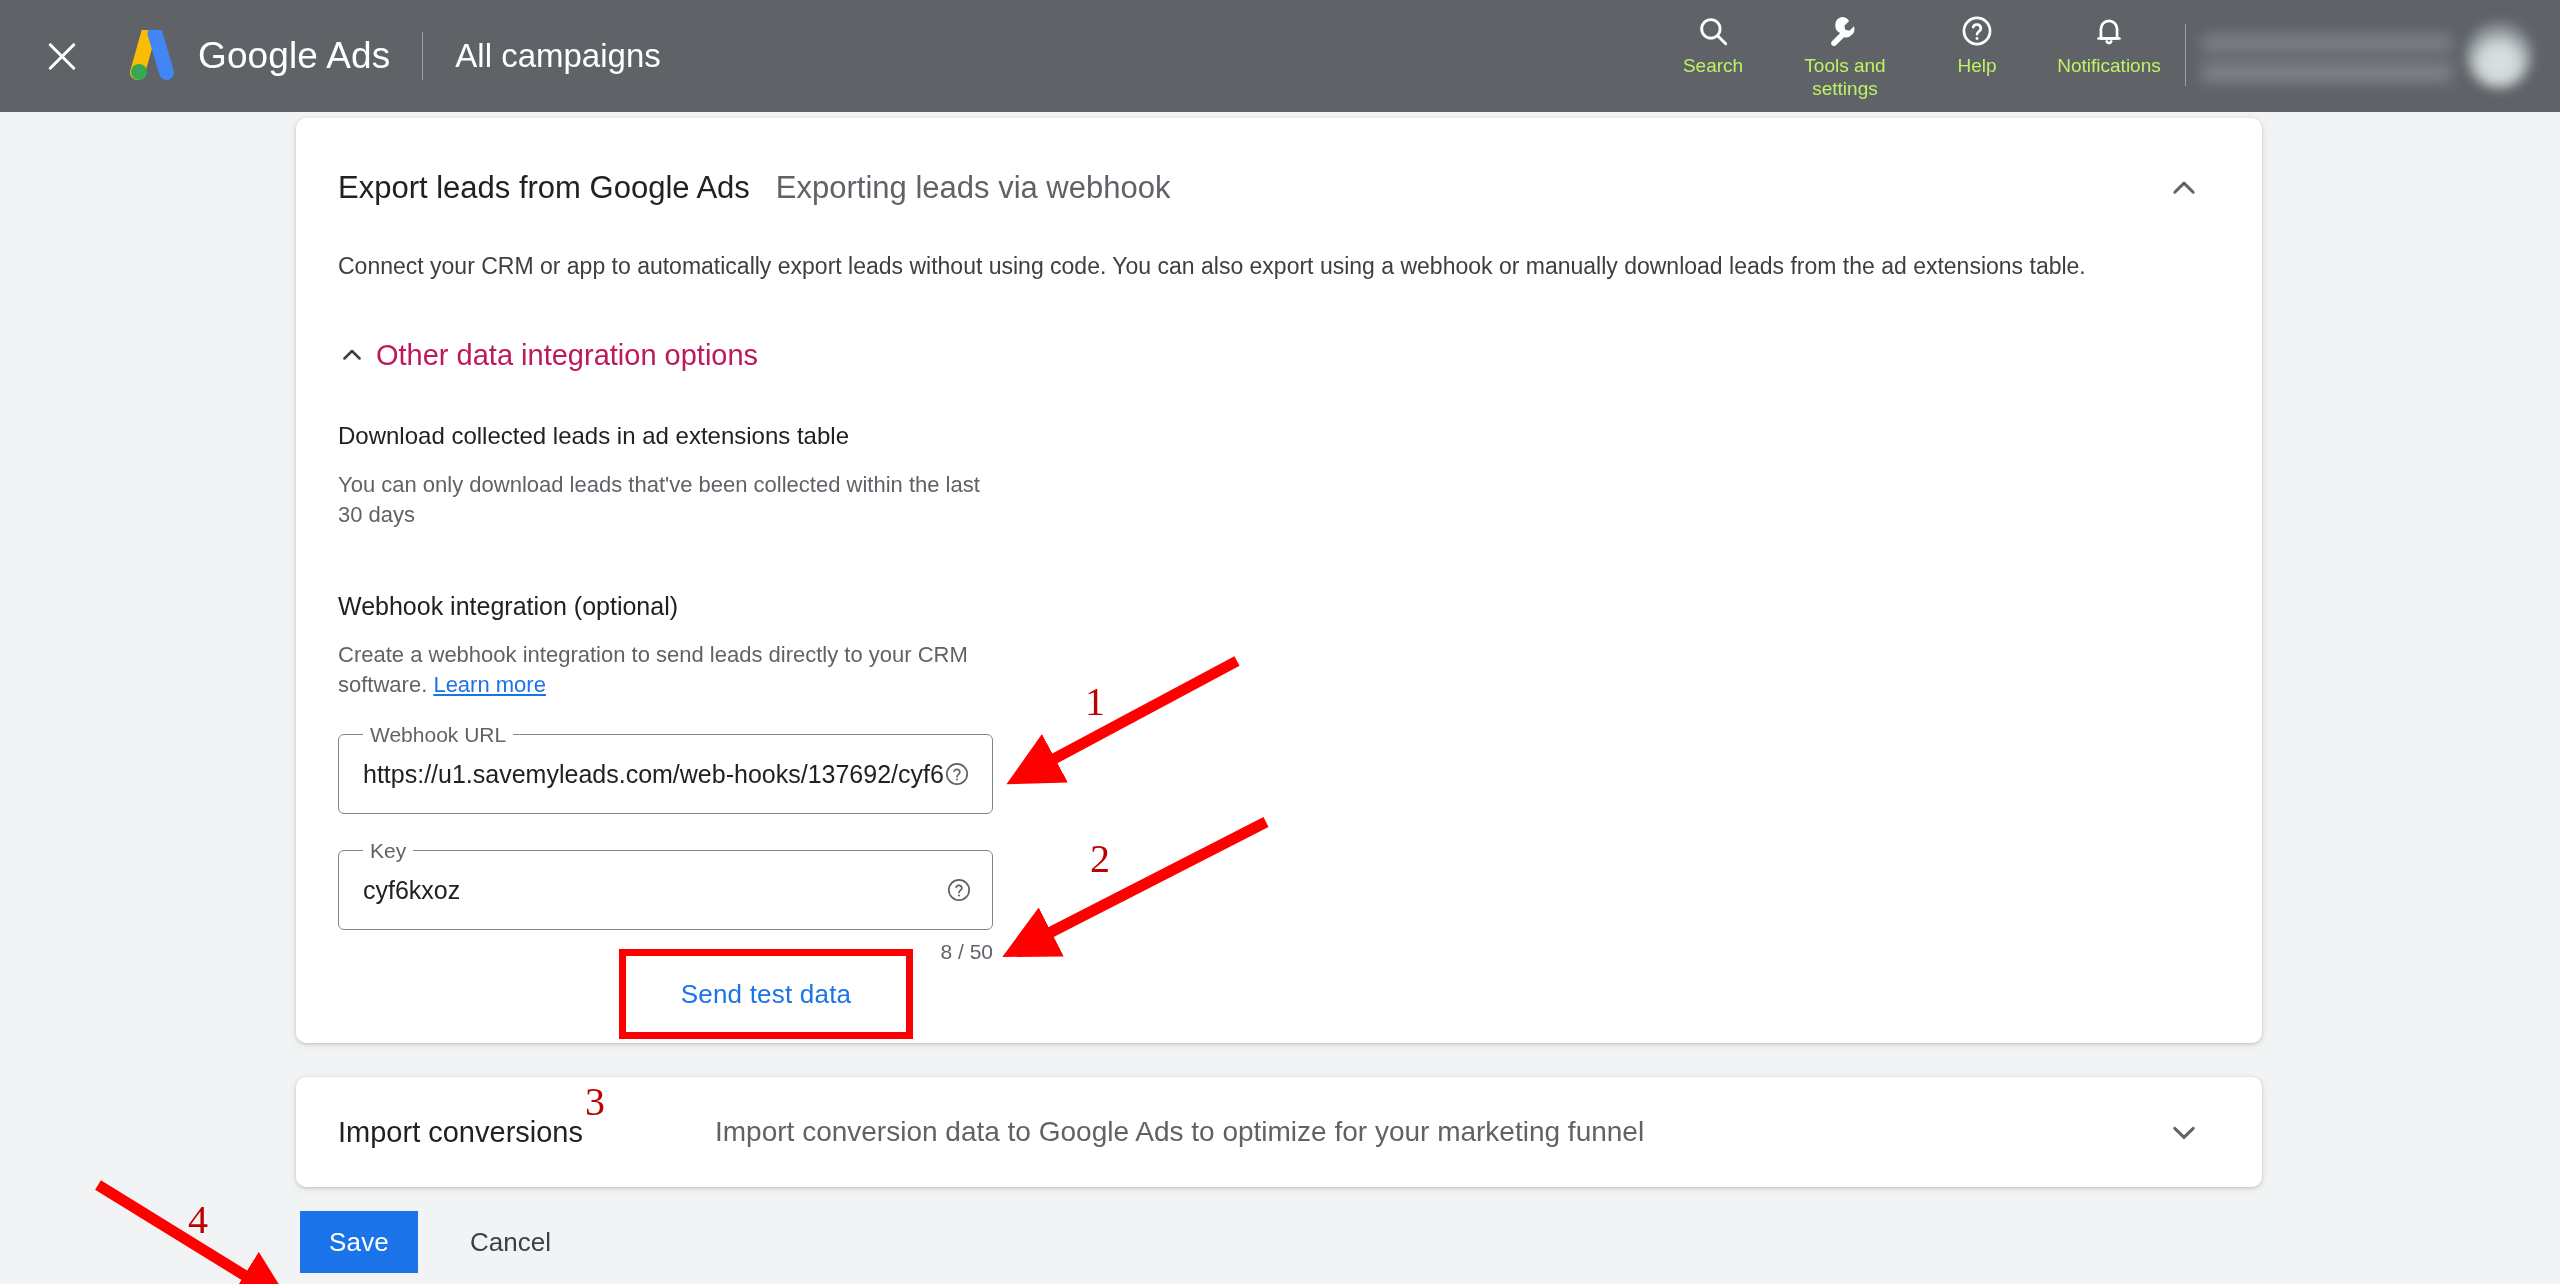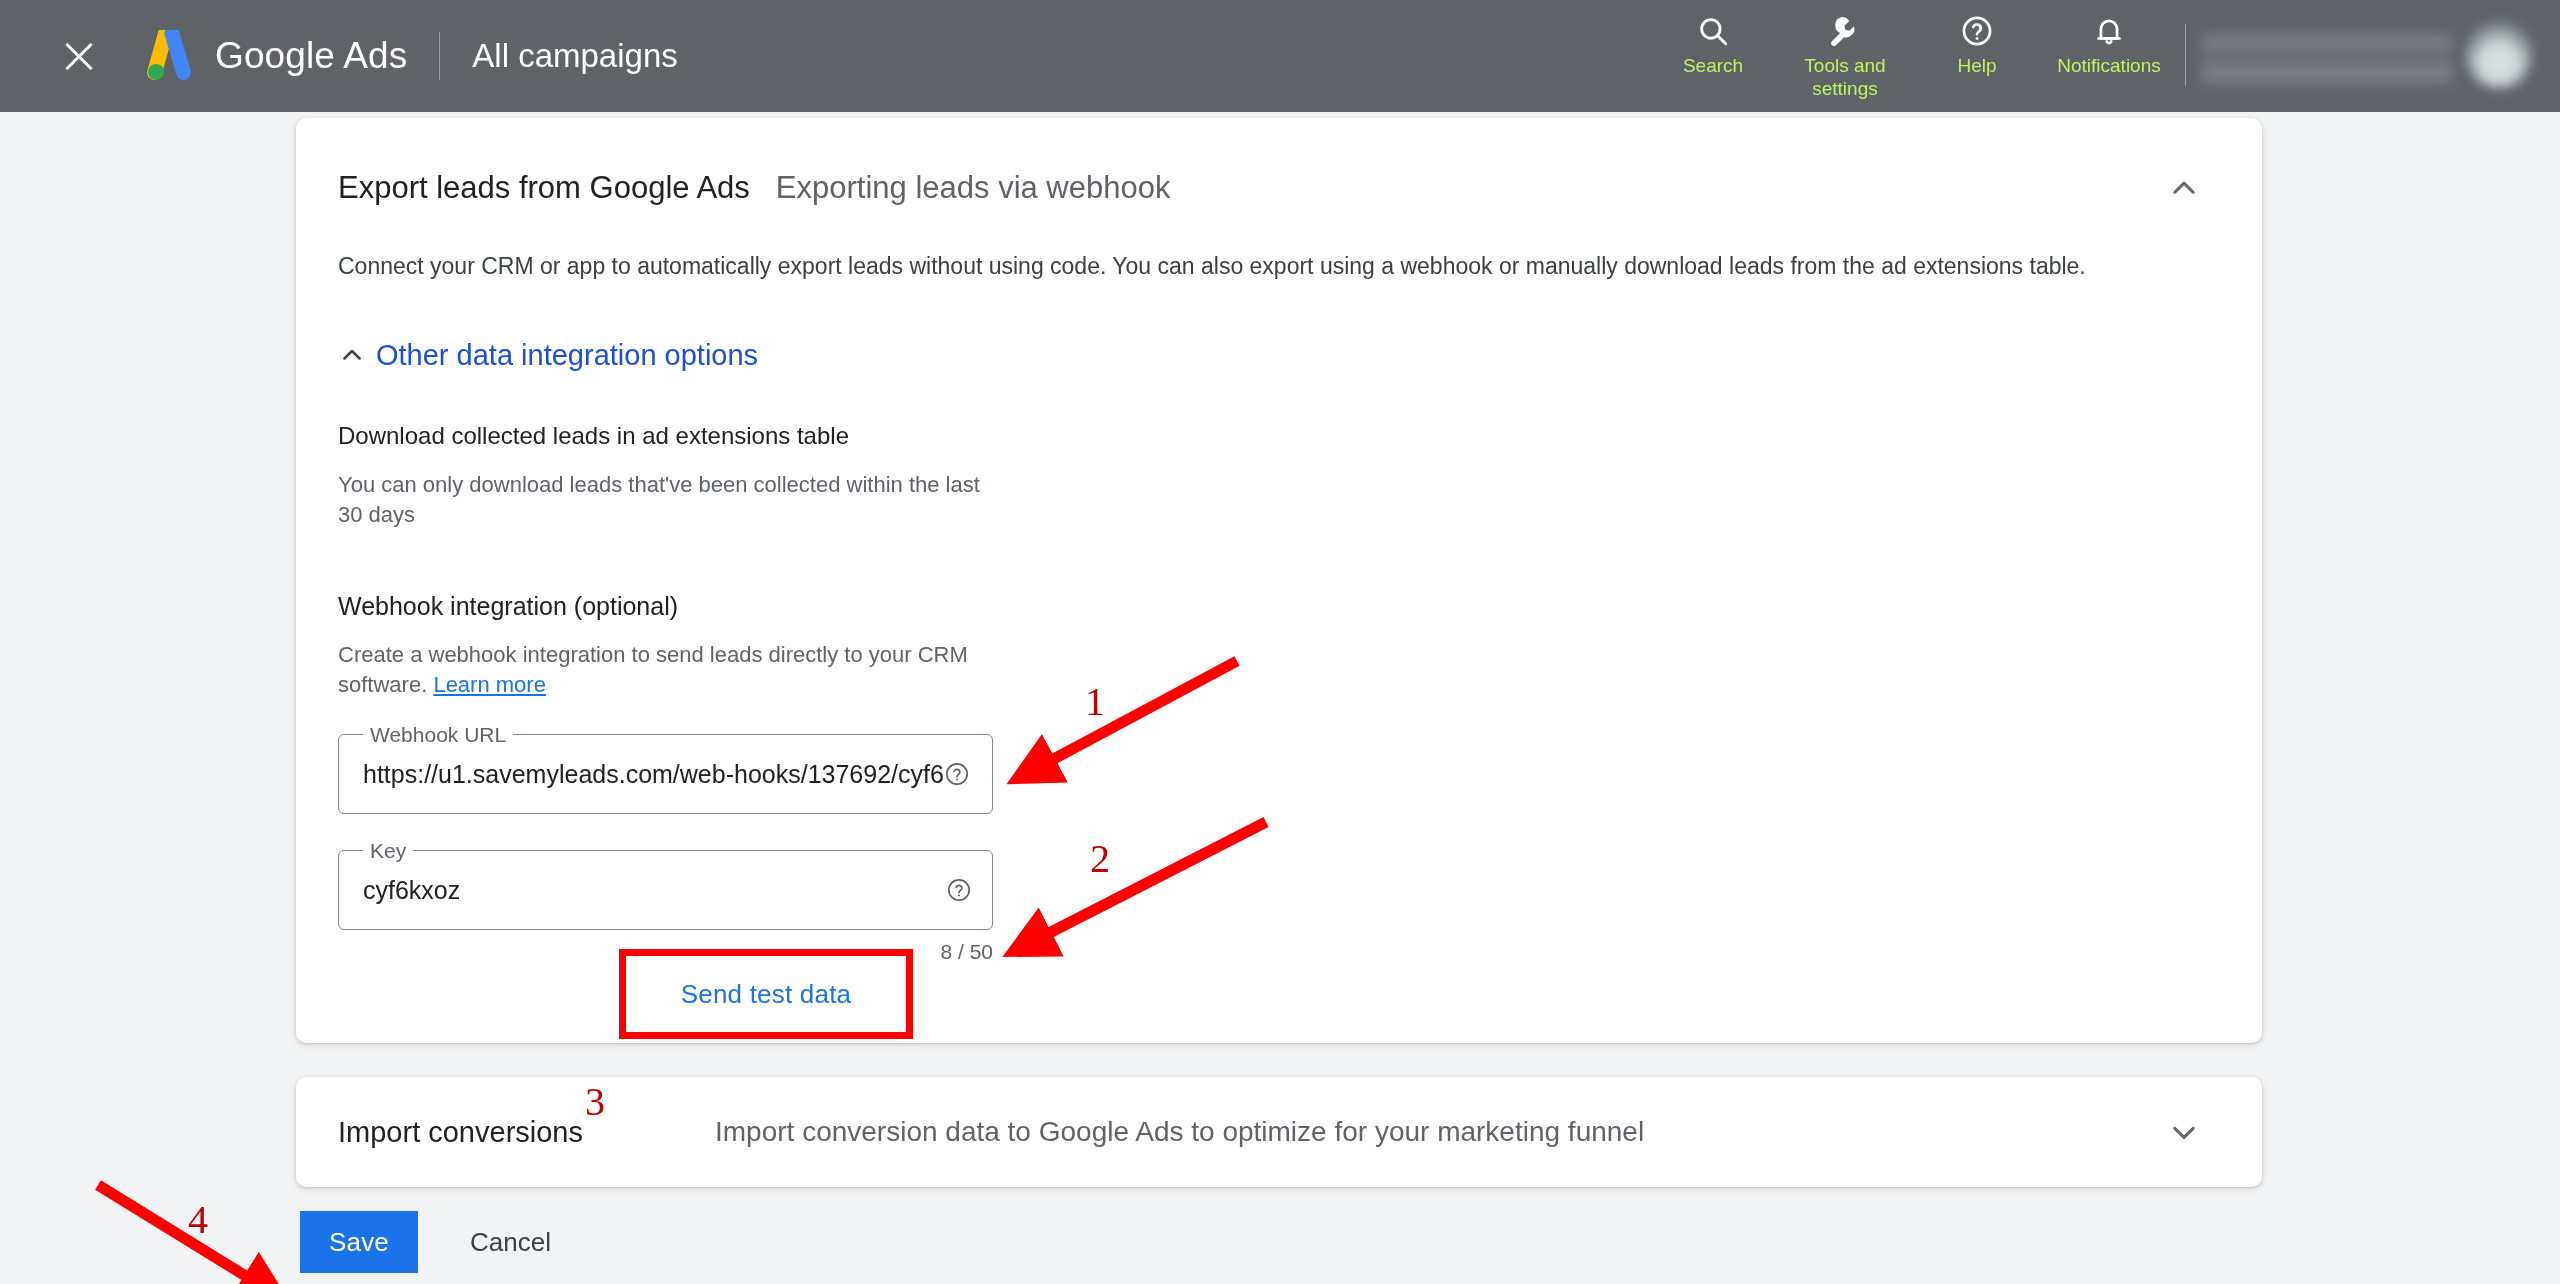--- a/index.html
+++ b/index.html
@@ -29,21 +29,20 @@
     background: #5f6368;
     display: flex;
     align-items: center;
     color: #ffffff;
   }
   .appbar-left {
     display: flex;
     align-items: center;
     padding-left: 36px;
     flex: 0 0 auto;
-    margin-left: 17px;
   }
   .close-x {
     width: 52px; height: 52px;
     position: relative;
     cursor: pointer;
     flex: 0 0 auto;
   }
   .close-x::before, .close-x::after {
     content: "";
     position: absolute;
@@ -192,21 +191,21 @@
     display: flex;
     align-items: center;
     padding: 56px 0 0 42px;
     cursor: pointer;
     width: fit-content;
   }
   .section-toggle .chev { margin-right: 10px; display: flex; }
   .section-toggle .stitle {
     font-size: 29px;
     font-weight: 500;
-    color: #1d4ed8;
+    color: #be185d;
     line-height: 34px;
   }
 
   .sub-head {
     padding: 50px 0 0 42px;
     font-size: 24px;
     font-weight: 500;
     color: #202124;
     line-height: 28px;
   }

